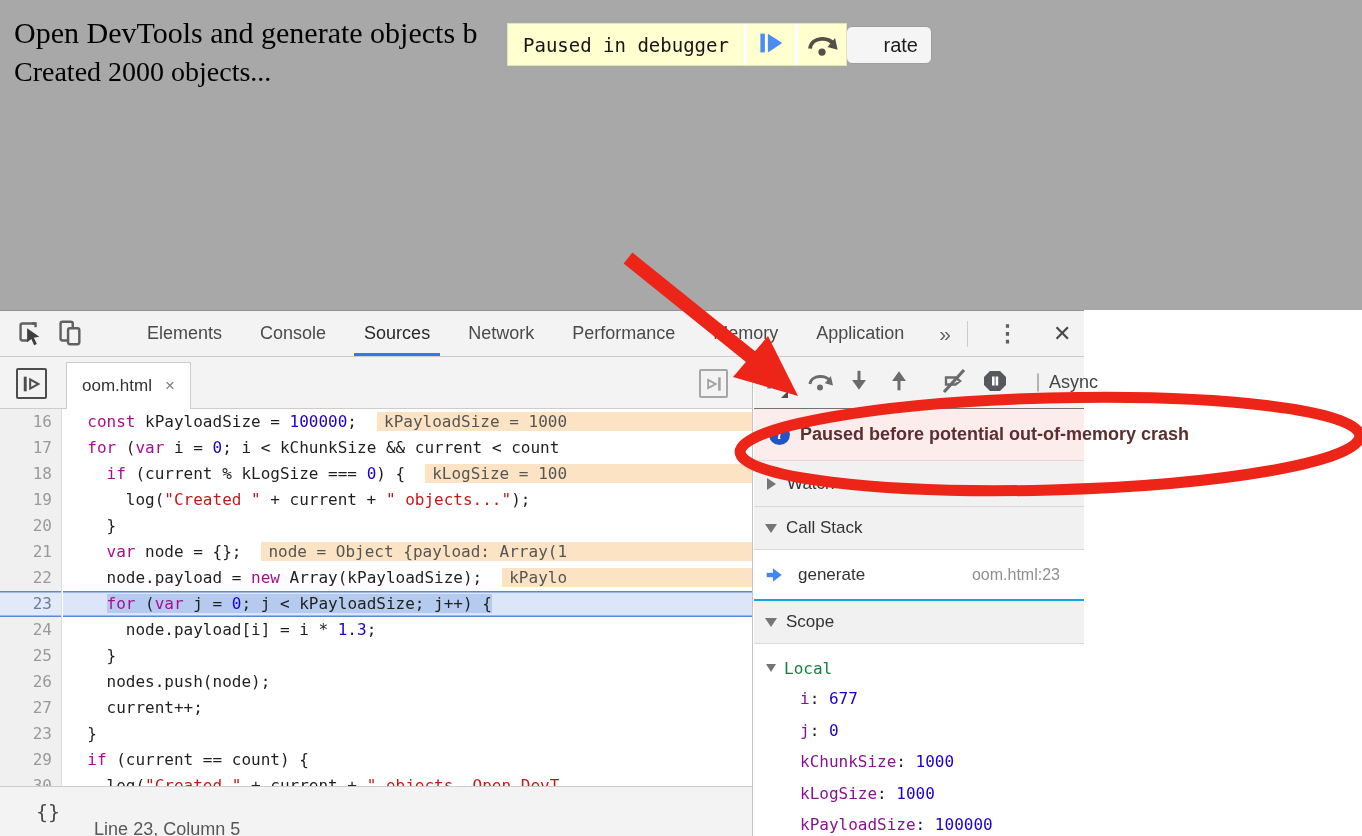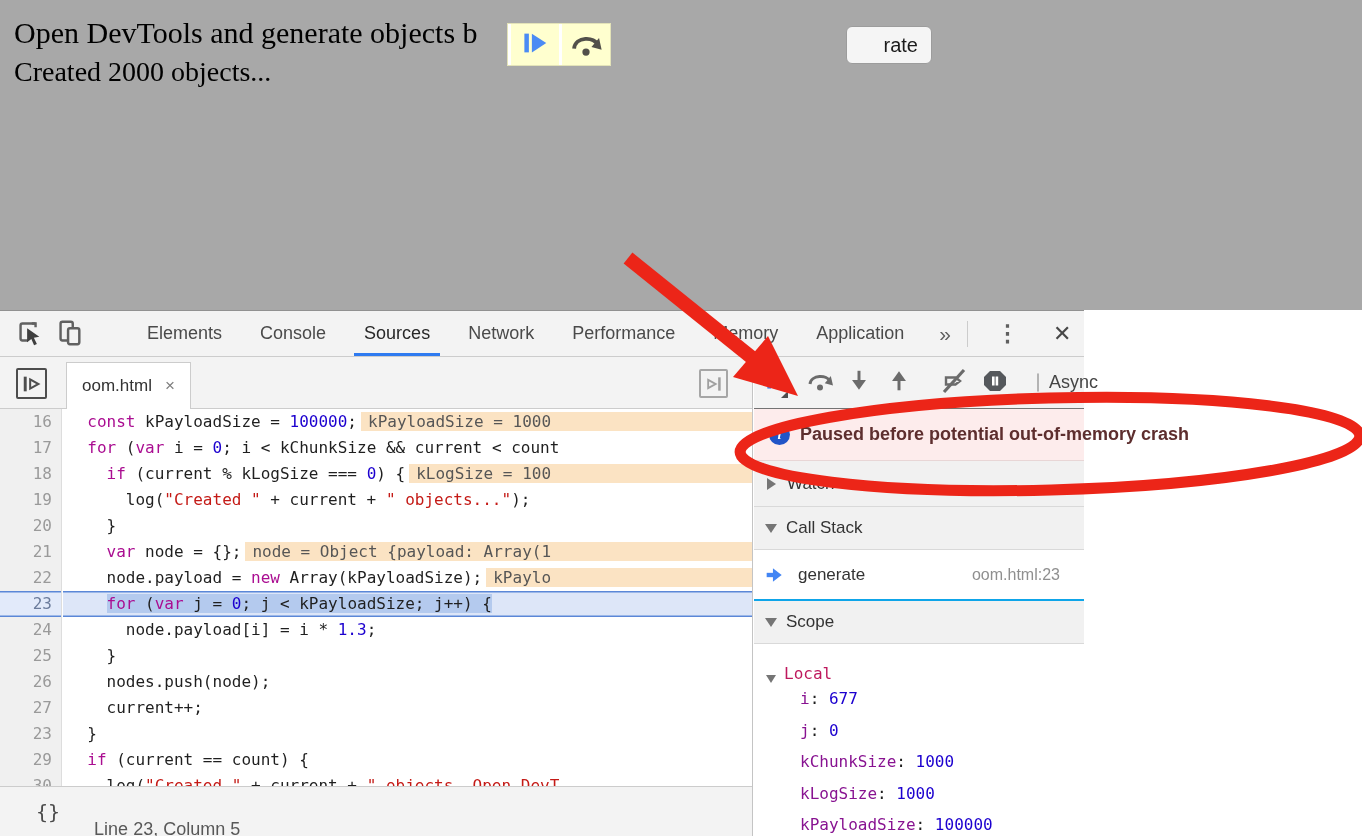--- a/index.html
+++ b/index.html
@@ -40,21 +40,21 @@
 
   .code-area { position:absolute; left:0; top:52px; right:0; bottom:50px; overflow:hidden; font-family:"DejaVu Sans Mono",monospace; font-size:16px; line-height:26px; }
   .gutter { position:absolute; left:0; top:0; bottom:-30px; width:62px; background:#f0f0f0; border-right:1px solid #ddd; }
   .gut-cell { height:26px; text-align:right; padding-right:9px; color:#9a9a9a; font-size:16px; }
   .gut-cell.current { background:#e2eafa; box-shadow:inset 0 1.5px 0 #5b87d7, inset 0 -1.5px 0 #5b87d7; color:#6b7c9c; }
   .code-lines { position:absolute; left:63px; top:0; right:0; bottom:-30px; white-space:pre; color:#1f1f1f; }
   .code-row { height:26px; padding-left:5px; }
   .t-k { color:#aa0d91; } .t-n { color:#1c00cf; } .t-s { color:#c41a16; } .t-p { color:#1f1f1f; }
   .code-row.current { background:#dde6f8; box-shadow:inset 0 1.5px 0 #5b87d7, inset 0 -1.5px 0 #5b87d7; }
   .exec { background:#b4caee; }
-  .hint { background:#fbe3c3; color:#565656; margin-left:4px; padding:0 7px; }
+  .hint { background:#fbe3c3; color:#565656; margin-left:20px; padding:0 7px; }
   .hint-cut { padding-right:320px; }
 
   .status-bar { position:absolute; left:0; right:0; bottom:0; height:50px; background:#f3f3f3; border-top:1px solid #ccc; display:flex; align-items:center; }
   .braces { margin-left:36px; font-family:"DejaVu Sans Mono",monospace; font-size:20px; color:#4a4a4a; }
   .linecol { margin-left:34px; font-size:18px; color:#585858;margin-top:36px; }
 
   
   .debug-pane { position:absolute; left:754px; top:46px; right:0; bottom:0; background:#fff; }
   .dbg-toolbar { height:52px; background:#f3f3f3; border-bottom:1px solid #737373; display:flex; align-items:center; }
   .dbg-btn { width:34px; height:34px; display:flex; align-items:center; justify-content:center; position:relative; }
@@ -69,36 +69,37 @@
 
   .sect { display:flex; align-items:center; background:#f1f1f1; border-bottom:1px solid #d9d9d9; font-size:17px; color:#333; }
   .sect-watch { height:46px; }
   .sect-h { height:43px; }
   .tri-r { width:0; height:0; border-left:9px solid #757575; border-top:6px solid transparent; border-bottom:6px solid transparent; margin:0 11px 0 13px; }
   .tri-d { width:0; height:0; border-top:9px solid #757575; border-left:6px solid transparent; border-right:6px solid transparent; margin:0 9px 0 11px; }
   .frame-row { height:51px; background:#fff; border-bottom:2px solid #0ea5e9; display:flex; align-items:center; font-size:17px; color:#333;justify-content:center; }
   .frame-name { margin-left:13px; }
   .frame-loc { margin-left:auto; margin-right:24px; color:#8f8f8f; font-size:16px; }
   .scope-body { font-family:"DejaVu Sans Mono",monospace; font-size:16px; padding-top:9px; }
-  .local-row { display:flex; align-items:flex-end; padding-left:12px; height:30px; color:#be185d; }
+  .local-row { display:flex; align-items:center; padding-left:12px; height:30px; color:#15803d; }
   .tri-d-sm { width:0; height:0; border-top:8px solid #757575; border-left:5.5px solid transparent; border-right:5.5px solid transparent; margin-right:8px; }
   .var-row { padding-left:46px; height:31.5px; display:flex; align-items:center; white-space:pre; }
   .var-name { color:#881391; } .var-colon { color:#1f1f1f; } .var-val { color:#1c00cf; }
 
   
   .annotation-overlay { position:absolute; left:0; top:0; width:1362px; height:836px; z-index:60; pointer-events:none; }
 </style>
 </head>
 <body>
 
 <div class="page-area">
   <div class="page-heading">Open DevTools and generate objects b</div>
   <div class="page-log">Created 2000 objects...</div>
   <div class="generate-btn">rate</div>
   <div class="paused-overlay">
+    <div class="po-label">Paused in debugger</div>
     <div class="po-sep"></div>
     <div class="po-btn">
       <span><svg width="30" height="30" viewBox="0 0 24 24">
             <rect x="3.5" y="4.5" width="3.6" height="15" fill="#4b8bf4"></rect>
             <polygon points="9.5,4.5 21,12 9.5,19.5" fill="#4b8bf4"></polygon>
           </svg></span>
     </div>
     <div class="po-sep"></div>
     <div class="po-btn">
       <span><svg width="34" height="34" viewBox="0 0 30 30">

